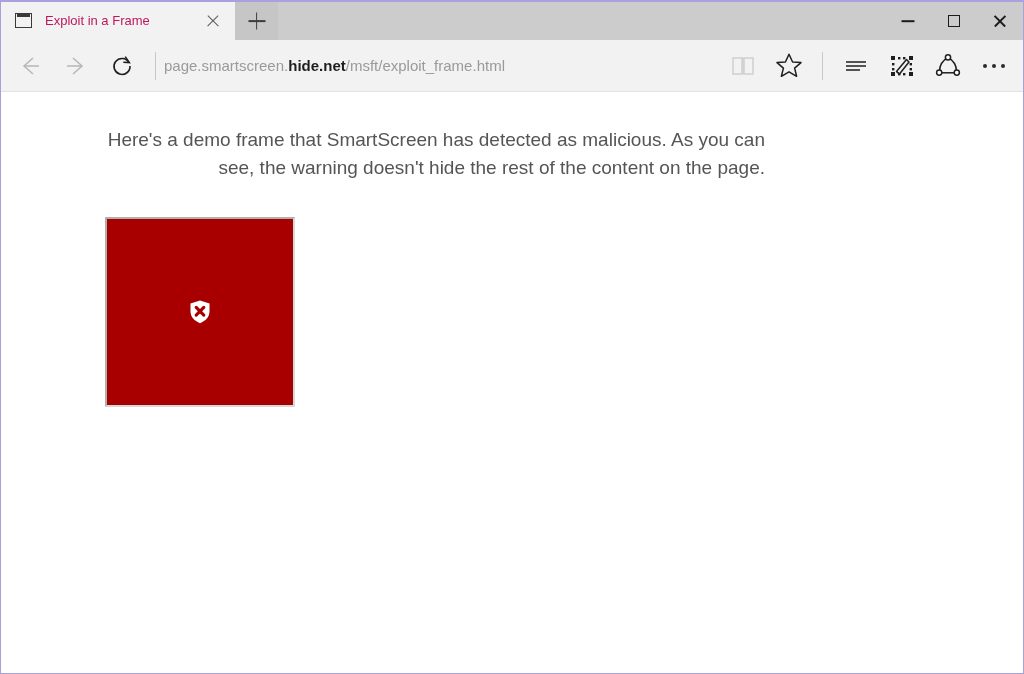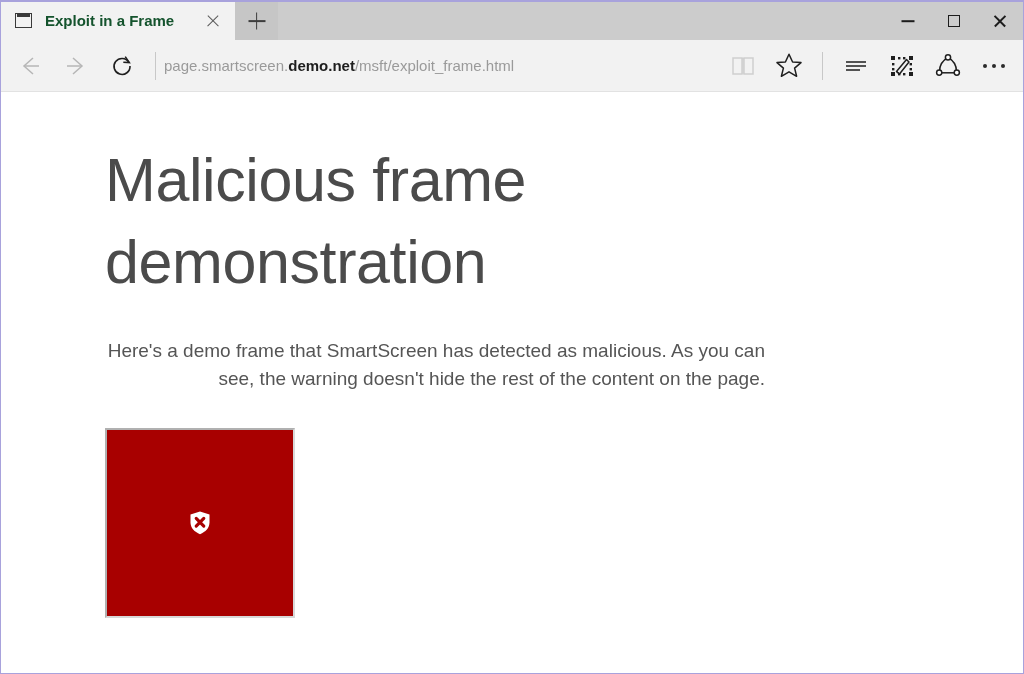--- a/index.html
+++ b/index.html
@@ -65,27 +65,26 @@
   .tab-favicon .win-bar {
     position: absolute;
     left: 1.6px; top: 1.6px;
     width: 13.8px;
     height: 3px;
     background: #3a3a3a;
   }
 
   .tab-title {
     flex: 1 1 auto;
-    font-size: 15px;
-    color: #14532d;
+    font-size: 13px;
+    color: #be185d;
     white-space: nowrap;
     overflow: hidden;
     text-overflow: ellipsis;
     line-height: 38px;
-    font-weight: bold;
   }
 
   .tab-close {
     width: 44px;
     height: 38px;
     flex: 0 0 44px;
     position: relative;
     cursor: default;
   }
   .tab-close::before,
@@ -356,21 +355,21 @@
       <svg width="26" height="26" viewBox="0 0 26 26" aria-hidden="true">
         <path d="M19.8 9.2 A8 8 0 1 0 21 13" fill="none" stroke="#1f1f1f" stroke-width="1.6"></path>
         <path d="M16.2 3.6 L20.3 9.6 L14.3 9.2" fill="none" stroke="#1f1f1f" stroke-width="1.6"></path>
       </svg>
     </div>
 
     <div class="toolbar-sep"></div>
 
     <div class="address-area">
 
-      <span class="url"><span>page.smartscreen.</span><span class="domain">demo.net</span><span>/msft/exploit_frame.html</span></span>
+      <span class="url"><span>page.smartscreen.</span><span class="domain">hide.net</span><span>/msft/exploit_frame.html</span></span>
     </div>
 
     <div class="tool-icons">
 
       <div class="tool-btn wide" title="Reading view">
         <svg width="26" height="24" viewBox="0 0 26 24" aria-hidden="true">
           <path d="M3 4 H12 V20 H3 Z" fill="none" stroke="#cfcfcf" stroke-width="1.5"></path>
           <path d="M14 4 H23 V20 H14 Z" fill="none" stroke="#cfcfcf" stroke-width="1.5"></path>
           <path d="M12 4 C12 4 13 6 14 4" fill="none" stroke="#cfcfcf" stroke-width="1.3"></path>
           <path d="M13 5 V20" fill="none" stroke="#cfcfcf" stroke-width="1.3"></path>
@@ -427,21 +426,20 @@
         <span class="dots">
             <i></i>
             <i></i>
             <i></i>
           </span>
       </div>
     </div>
   </div>
 
   <div class="content">
-    <h1 class="page-heading">Malicious frame demonstration</h1>
     <p class="page-paragraph">Here's a demo frame that SmartScreen has detected as malicious. As you can see, the warning doesn't hide the rest of the content on the page.</p>
 
     <div class="demo-frame">
       <span class="frame-shield">
         <svg width="24" height="26" viewBox="0 0 24 26" aria-hidden="true">
           <path d="M12 1.5 L21.5 4.6 V12.3 C21.5 18 17.6 21.9 12 24.2 C6.4 21.9 2.5 18 2.5 12.3 V4.6 Z" fill="#ffffff"></path>
           <path d="M8.2 8.4 L15.8 16.2 M15.8 8.4 L8.2 16.2" stroke="#a80000" stroke-width="3.1" stroke-linecap="round"></path>
         </svg>
       </span>
     </div>

